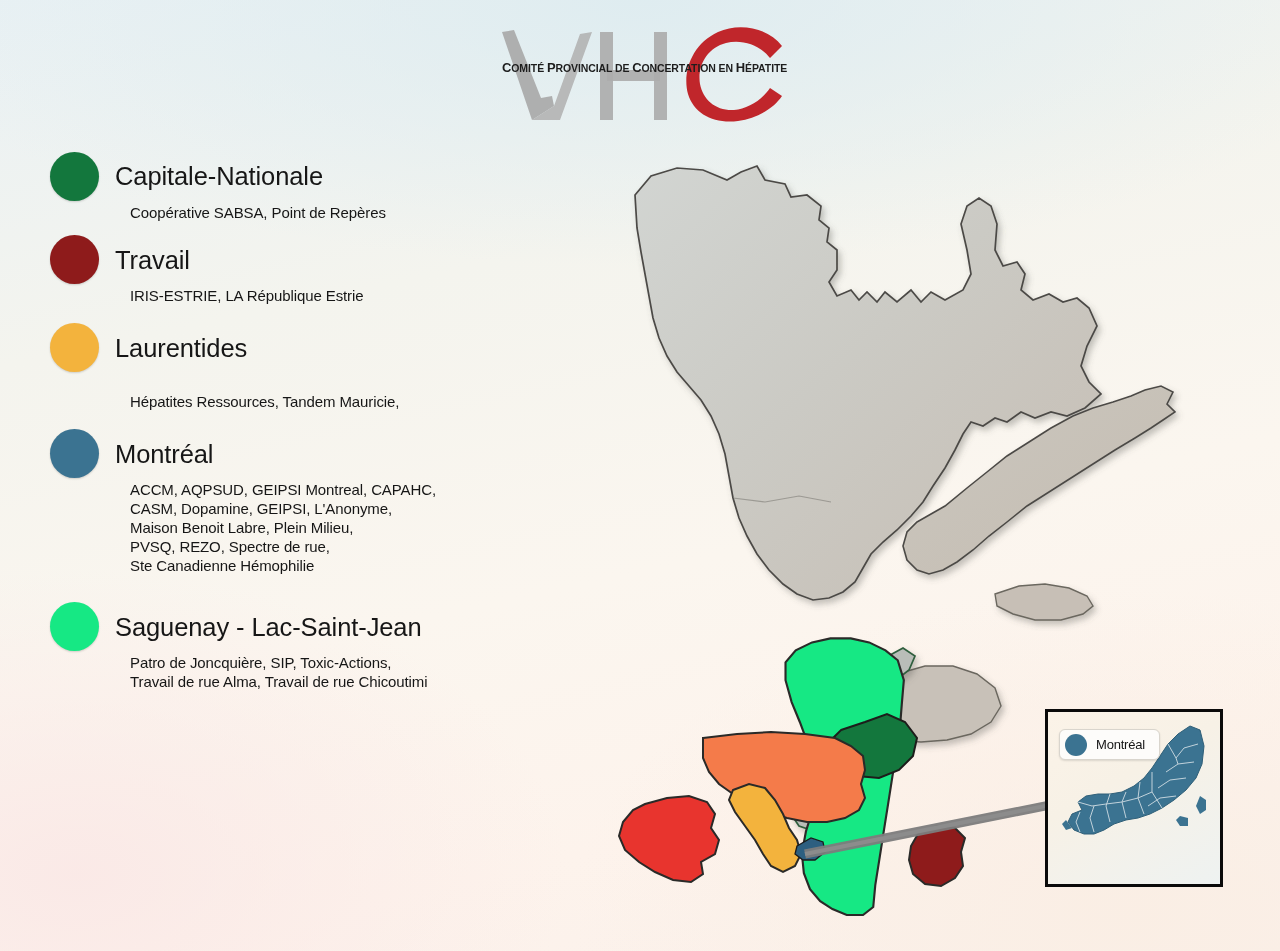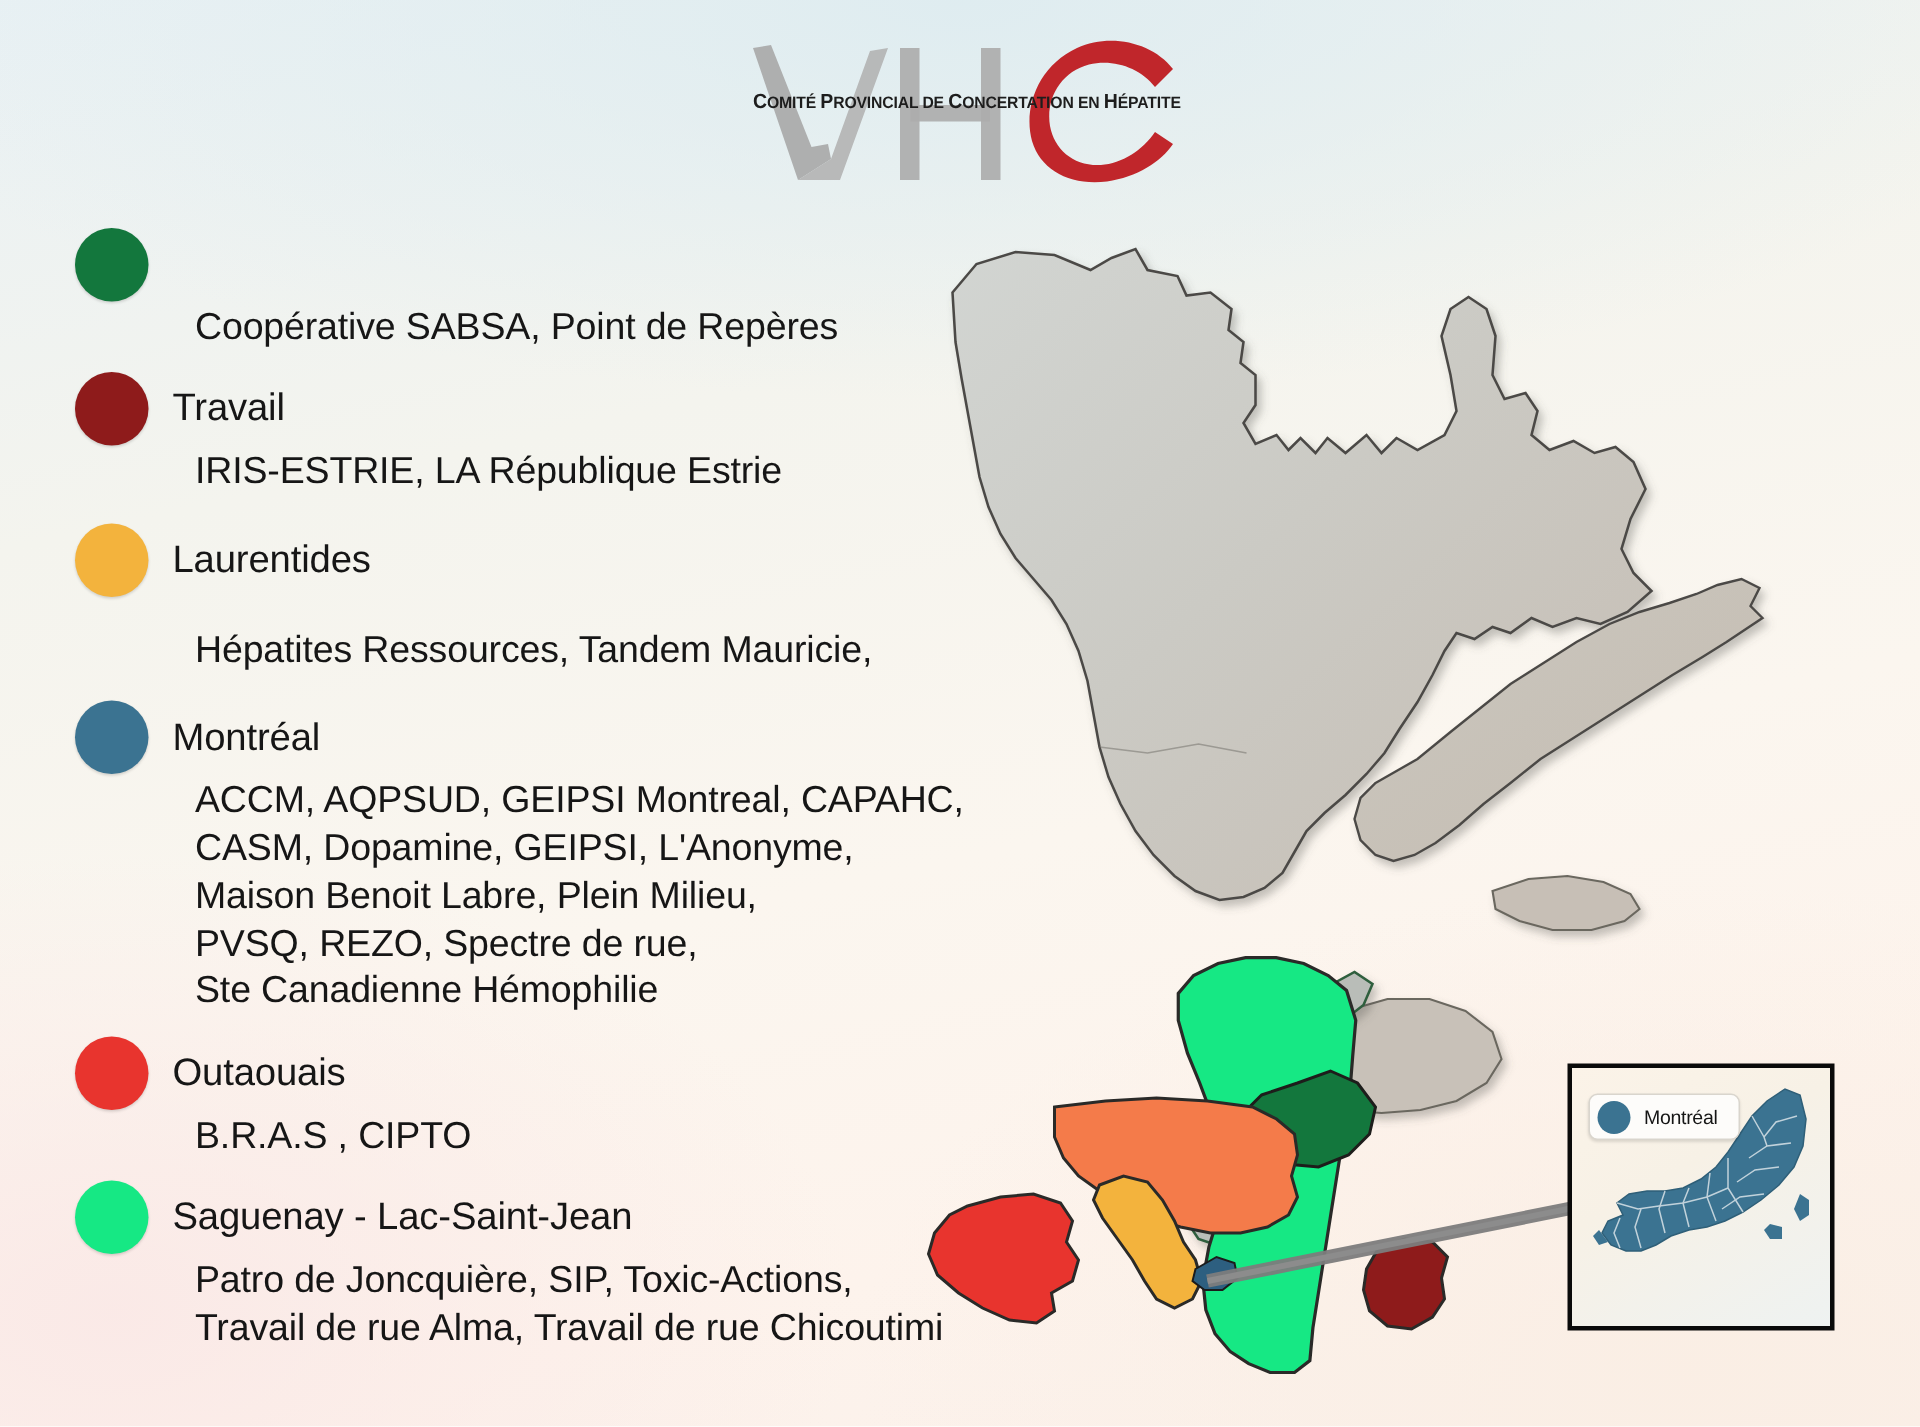--- a/index.html
+++ b/index.html
@@ -71,21 +71,21 @@
   }
   .region-name {
     font-size: 25.5px;
     color: #161616;
     font-weight: 400;
     letter-spacing: -0.1px;
     line-height: 1.1;
   }
   .orgs {
     margin-left: 80px;
-    font-size: 25px;
+    font-size: 15px;
     color: #161616;
     line-height: 1.27;
     letter-spacing: -0.1px;
     white-space: pre-line;
     margin-top: 2px;
   }
   .gap-s { height: 13px; }
   .gap-m { height: 18px; }
   .gap-l { height: 14px; }
 
@@ -159,20 +159,21 @@
     <div id="logo-sub">
       <span class="sc">C</span>OMITÉ <span class="sc">P</span>ROVINCIAL DE <span class="sc">C</span>ONCERTATION EN <span class="sc">H</span>ÉPATITE
     </div>
   </div>
 
   <div id="legend">
 
     <div class="legend-row">
       <div class="legend-head">
         <div class="dot" style="background:#13773d"></div>
+        <div class="region-name">Capitale-Nationale</div>
       </div>
       <div class="orgs">Coopérative SABSA, Point de Repères</div>
     </div>
     <div class="gap-s"></div>
 
     <div class="legend-row">
       <div class="legend-head">
         <div class="dot" style="background:#8e1b1b"></div>
         <div class="region-name">Travail</div>
       </div>
@@ -199,27 +200,20 @@
         <div class="region-name">Montréal</div>
       </div>
       <div class="orgs">ACCM,  AQPSUD,  GEIPSI Montreal, CAPAHC,
 CASM,  Dopamine, GEIPSI, L'Anonyme,
 Maison Benoit Labre, Plein Milieu,
 PVSQ, REZO, Spectre de rue,
 Ste Canadienne Hémophilie</div>
     </div>
     <div class="gap-l"></div>
 
-    <div class="legend-row">
-      <div class="legend-head">
-        <div class="dot" style="background:#e8342e"></div>
-        <div class="region-name">Outaouais</div>
-      </div>
-      <div class="orgs">B.R.A.S , CIPTO</div>
-    </div>
     <div class="gap-s"></div>
 
     <div class="legend-row">
       <div class="legend-head">
         <div class="dot" style="background:#16e884"></div>
         <div class="region-name">Saguenay - Lac-Saint-Jean</div>
       </div>
       <div class="orgs">Patro de Joncquière, SIP, Toxic-Actions,
 Travail de rue Alma, Travail de rue Chicoutimi</div>
     </div>

